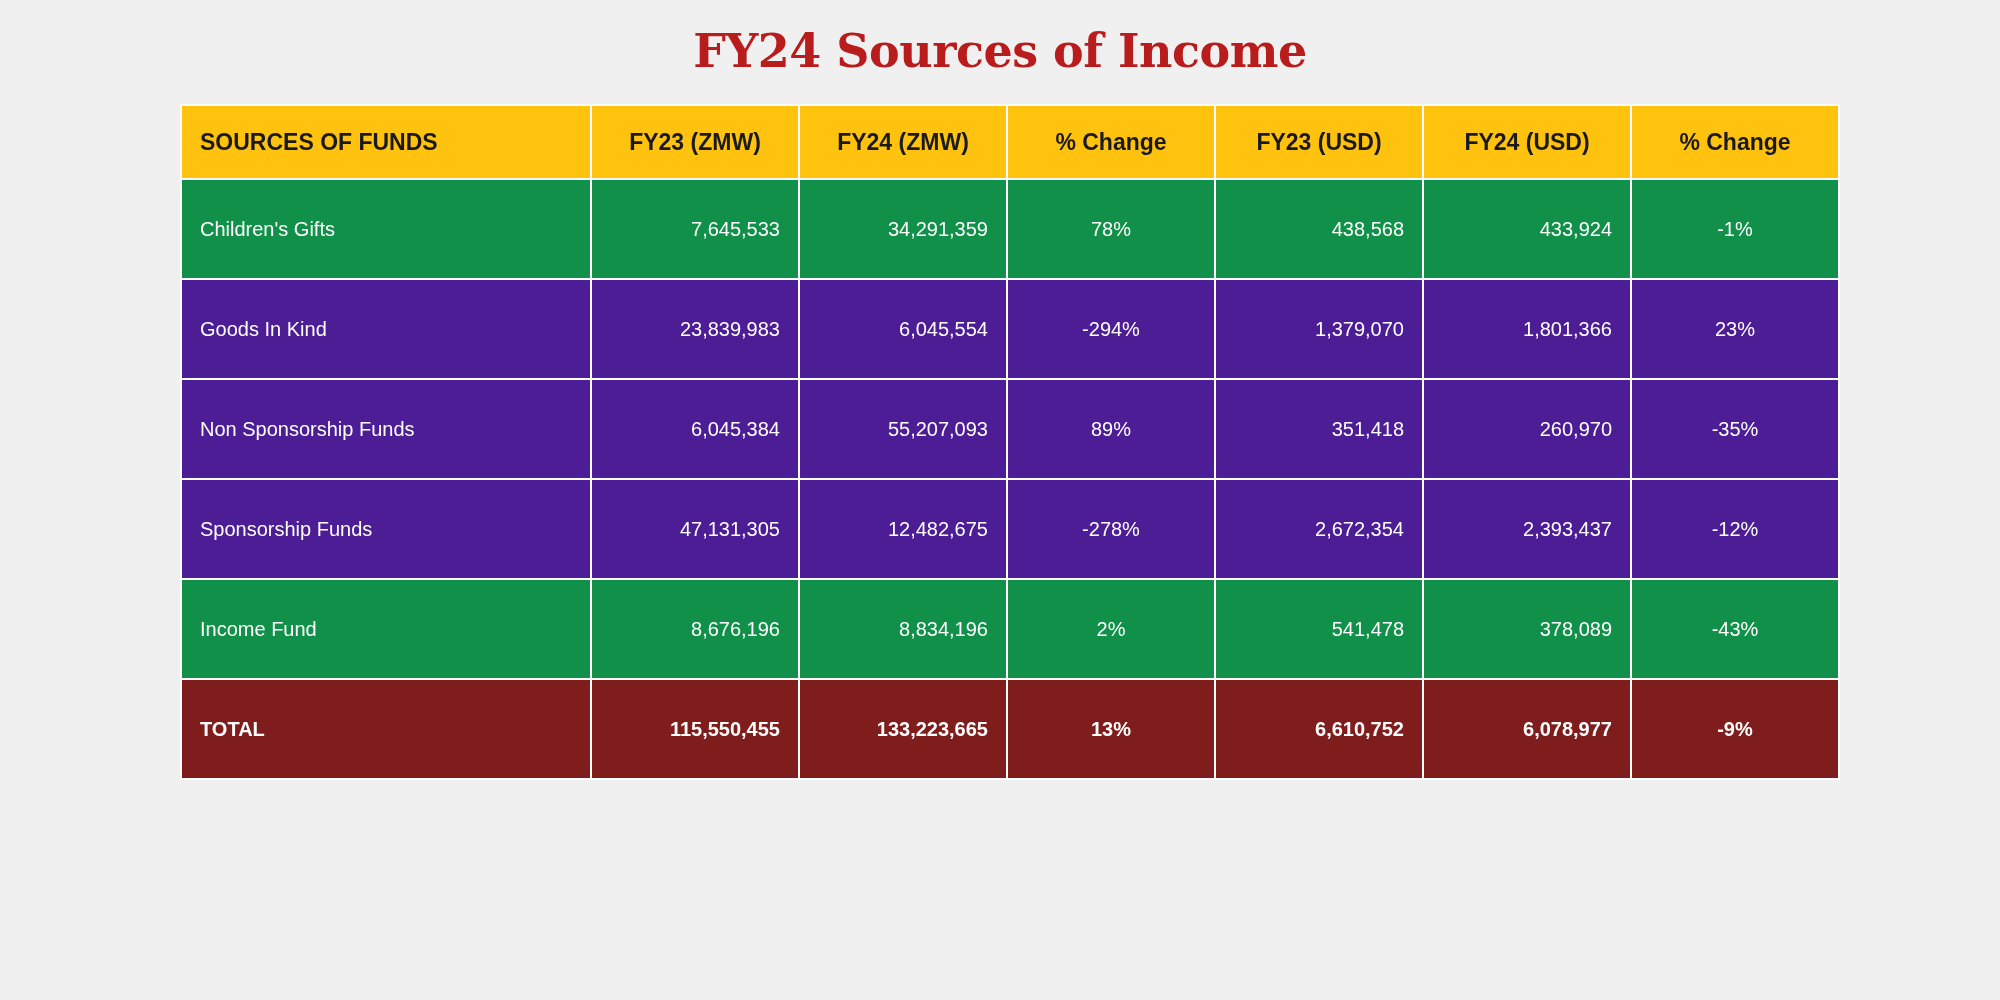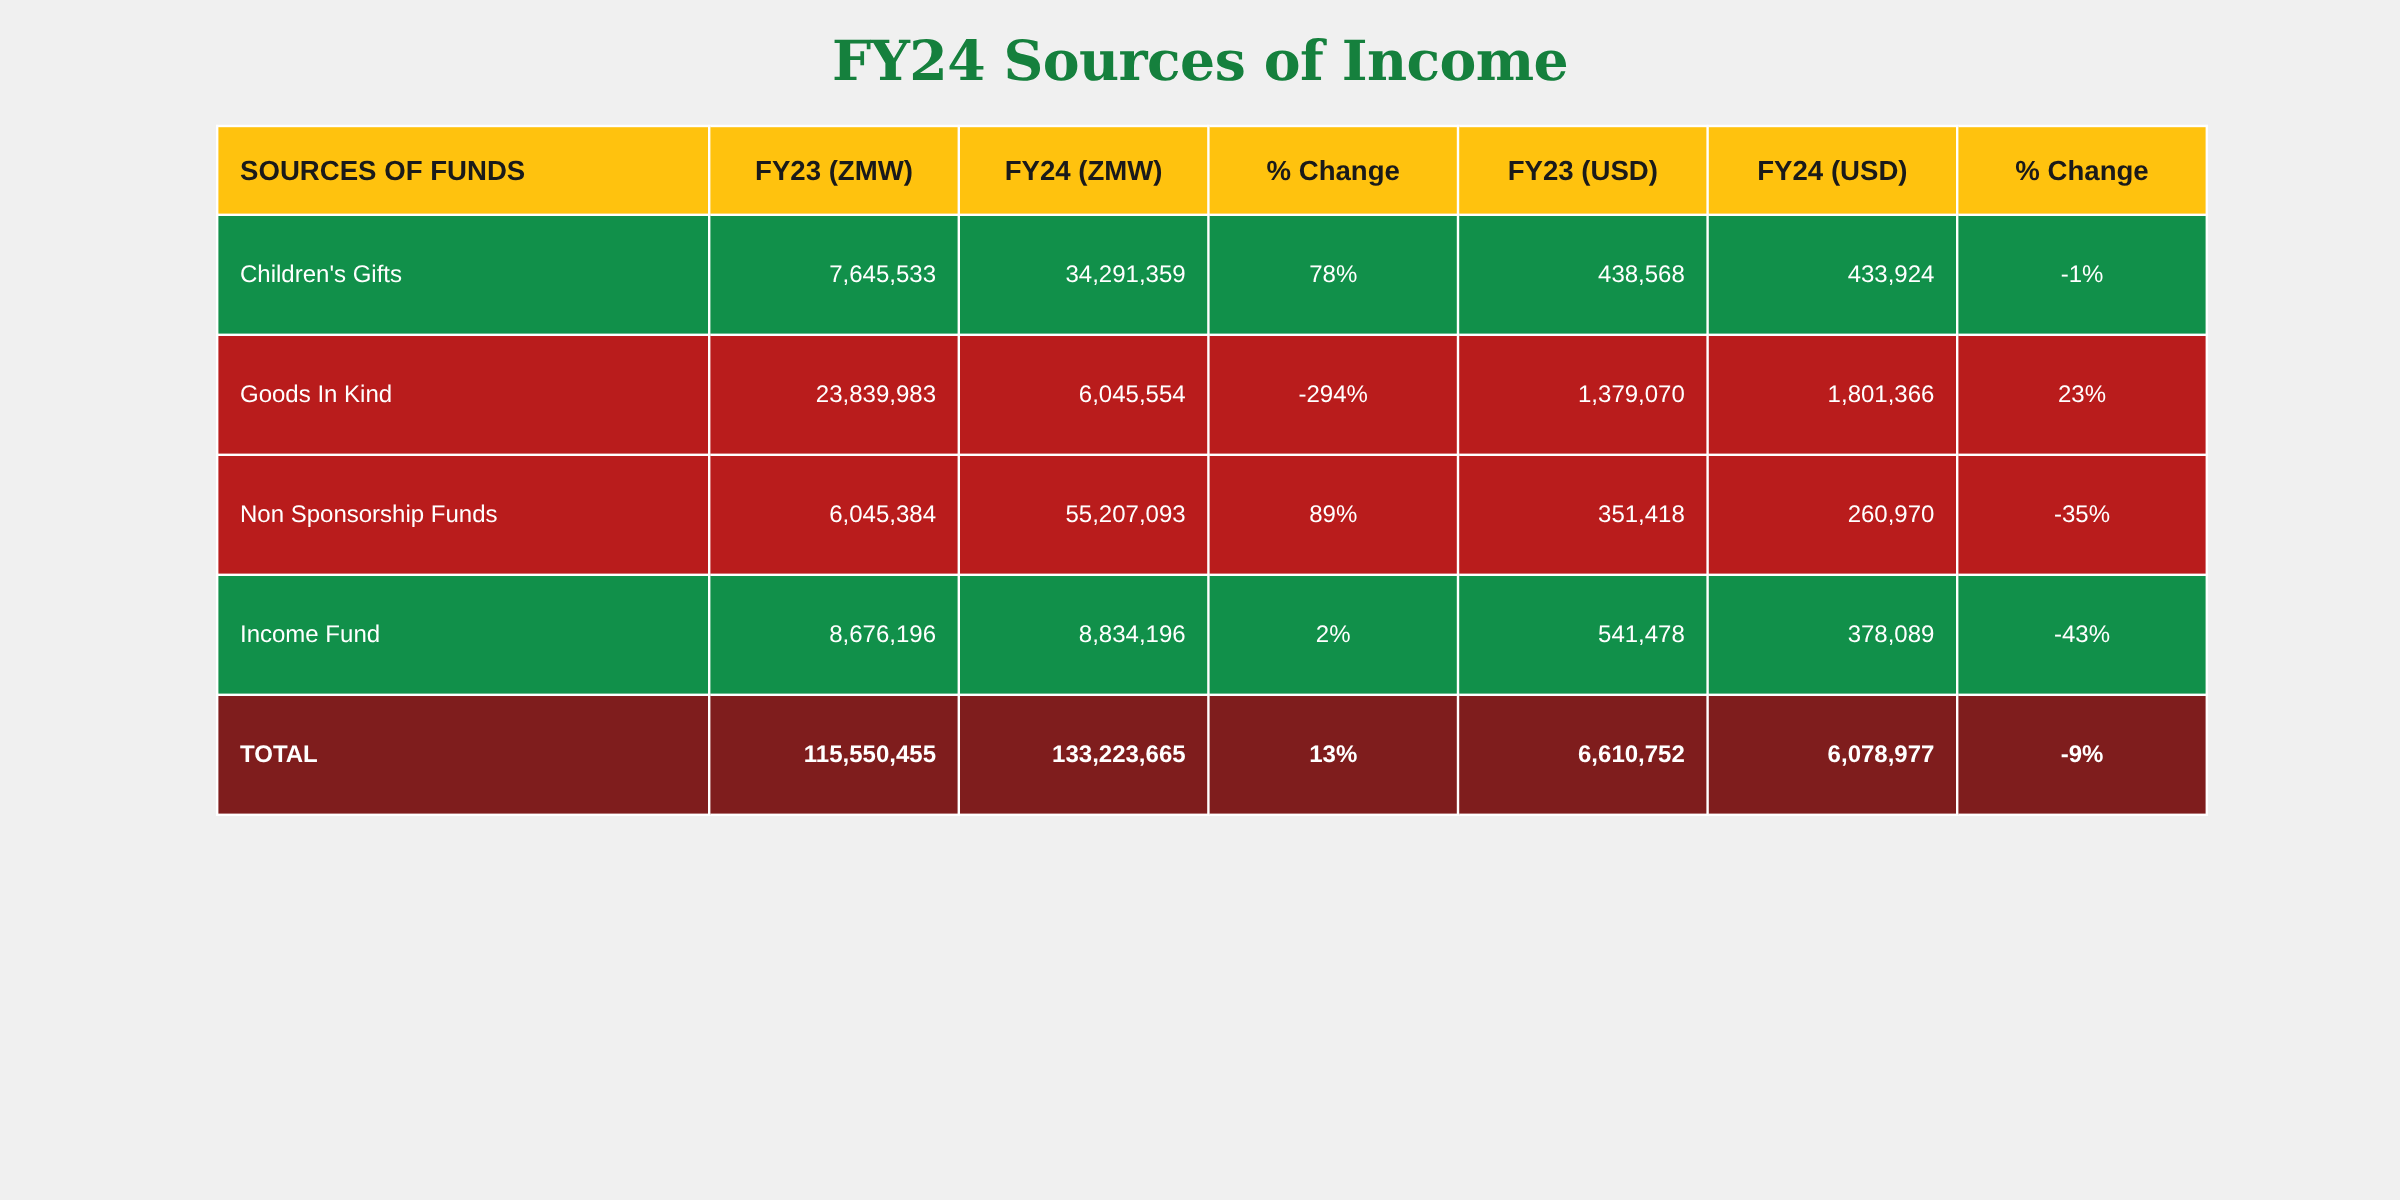--- a/index.html
+++ b/index.html
@@ -16,21 +16,21 @@
     background: #f0f0f0;
     box-sizing: border-box;
     position: relative;
     overflow: hidden;
   }
   .title {
     text-align: center;
     font-family: "DejaVu Serif", serif;
     font-weight: bold;
     font-size: 46px;
-    color: #15803d;
+    color: #b91c1c;
     letter-spacing: -0.5px;
     padding-top: 24px;
     margin: 0 0 26px 0;
   }
   .table-wrap {
     margin: 12px auto;
     width: 1640px;
   }
   table.income {
     border-collapse: collapse;
@@ -56,21 +56,21 @@
   }
   tbody td {
     background: #11904a;
     color: #ffffff;
     font-size: 20px;
     height: 100px;
     padding: 0 18px;
     font-weight: 400;
   }
   tbody tr.alt td {
-    background: #b91c1c;
+    background: #4c1d95;
   }
   tbody td.label {
     text-align: left;
   }
   tbody td.num {
     text-align: right;
   }
   tbody td.pct {
     text-align: center;
   }
@@ -143,20 +143,29 @@
           <td class="label">Non Sponsorship Funds</td>
           <td class="num">6,045,384</td>
           <td class="num">55,207,093</td>
           <td class="pct">89%</td>
           <td class="num">351,418</td>
           <td class="num">260,970</td>
           <td class="pct">-35%</td>
         </tr>
 
 
+        <tr class="alt">
+          <td class="label">Sponsorship Funds</td>
+          <td class="num">47,131,305</td>
+          <td class="num">12,482,675</td>
+          <td class="pct">-278%</td>
+          <td class="num">2,672,354</td>
+          <td class="num">2,393,437</td>
+          <td class="pct">-12%</td>
+        </tr>
 
         <tr class="">
           <td class="label">Income Fund</td>
           <td class="num">8,676,196</td>
           <td class="num">8,834,196</td>
           <td class="pct">2%</td>
           <td class="num">541,478</td>
           <td class="num">378,089</td>
           <td class="pct">-43%</td>
         </tr>

